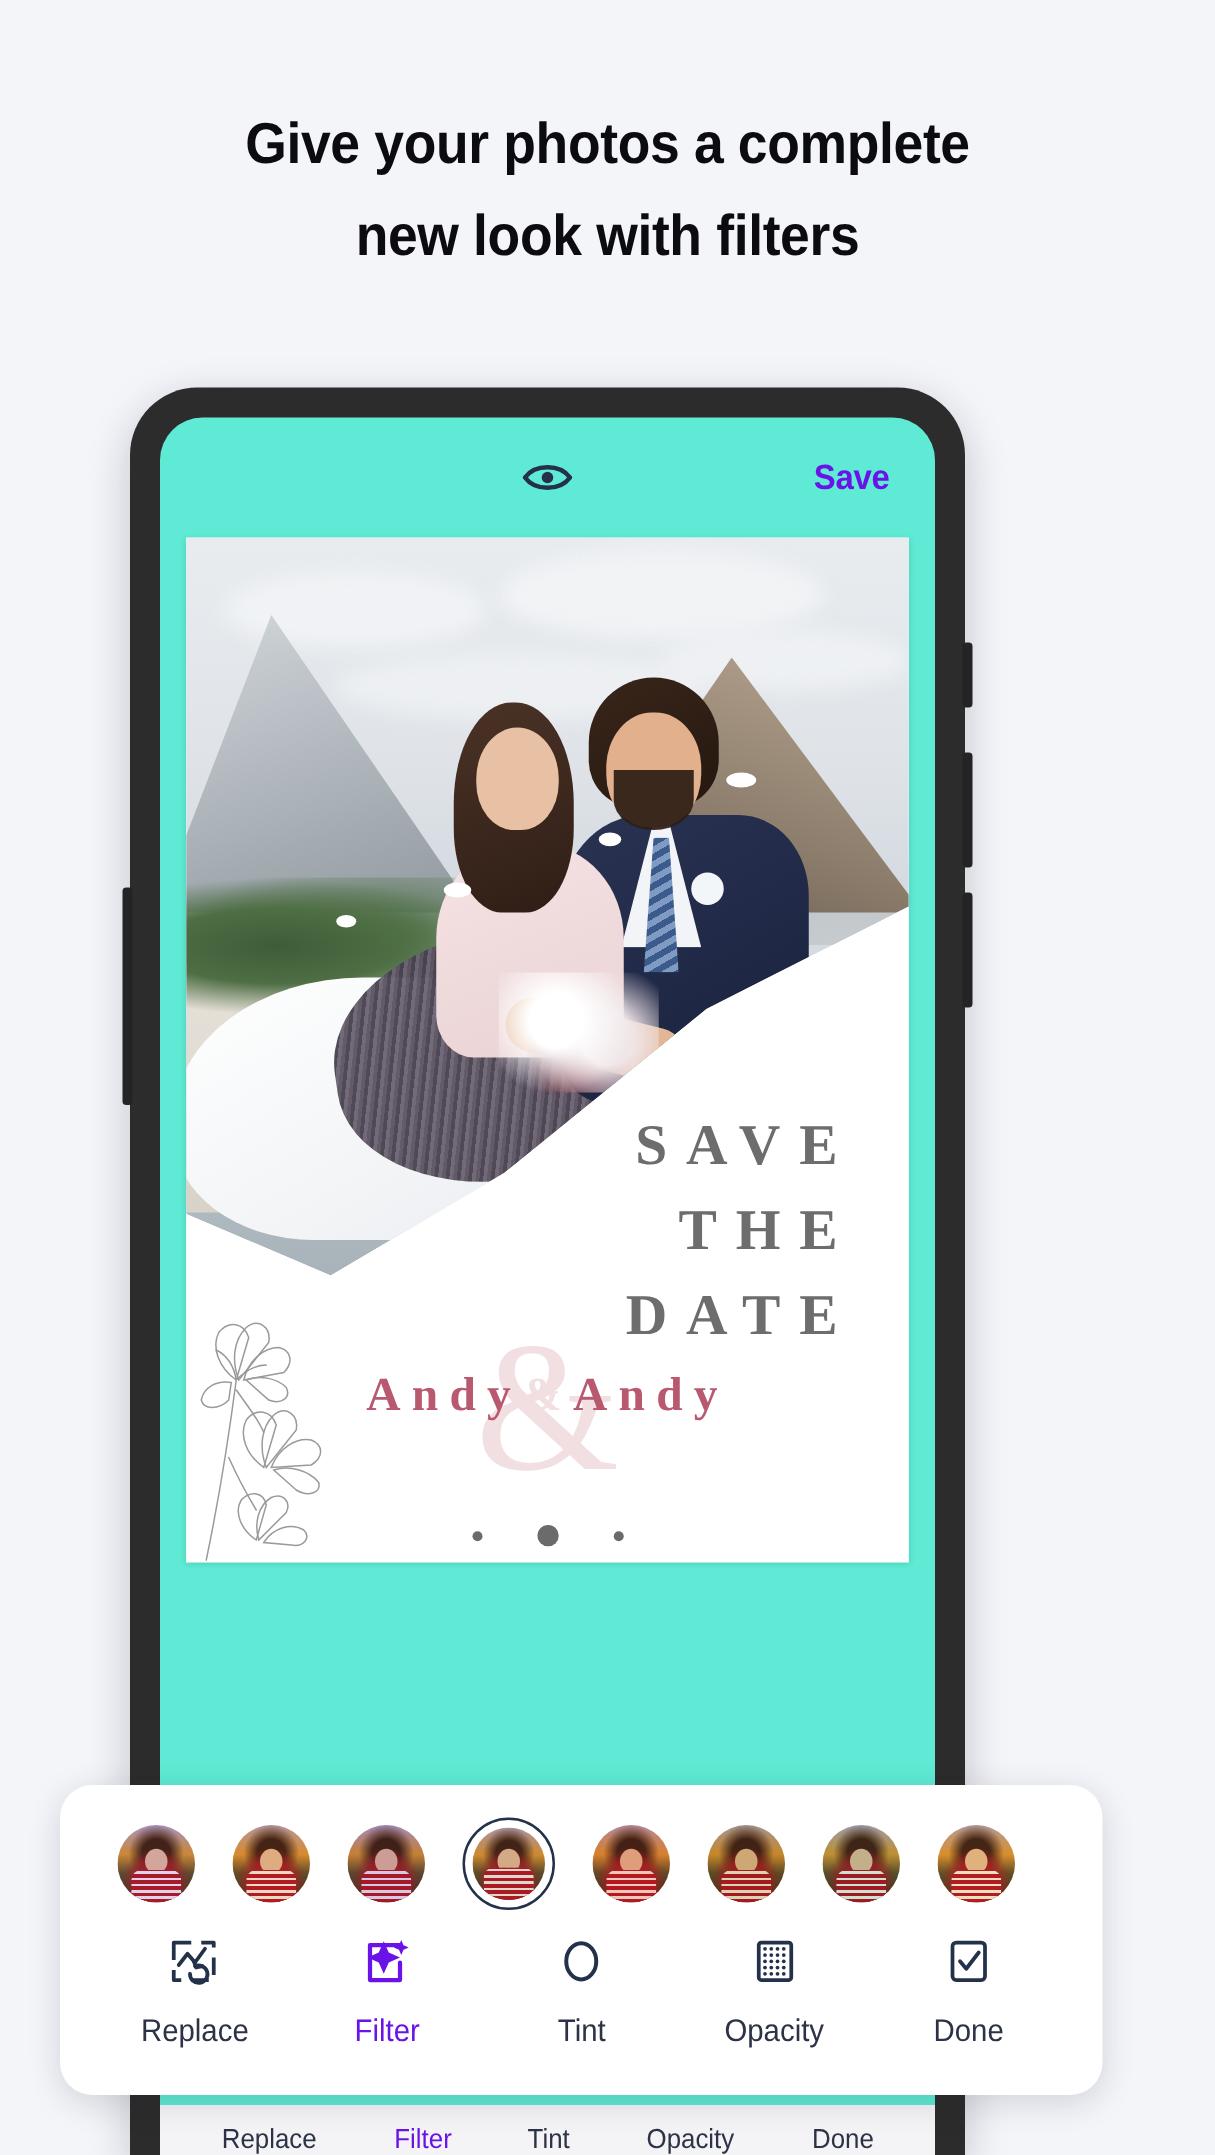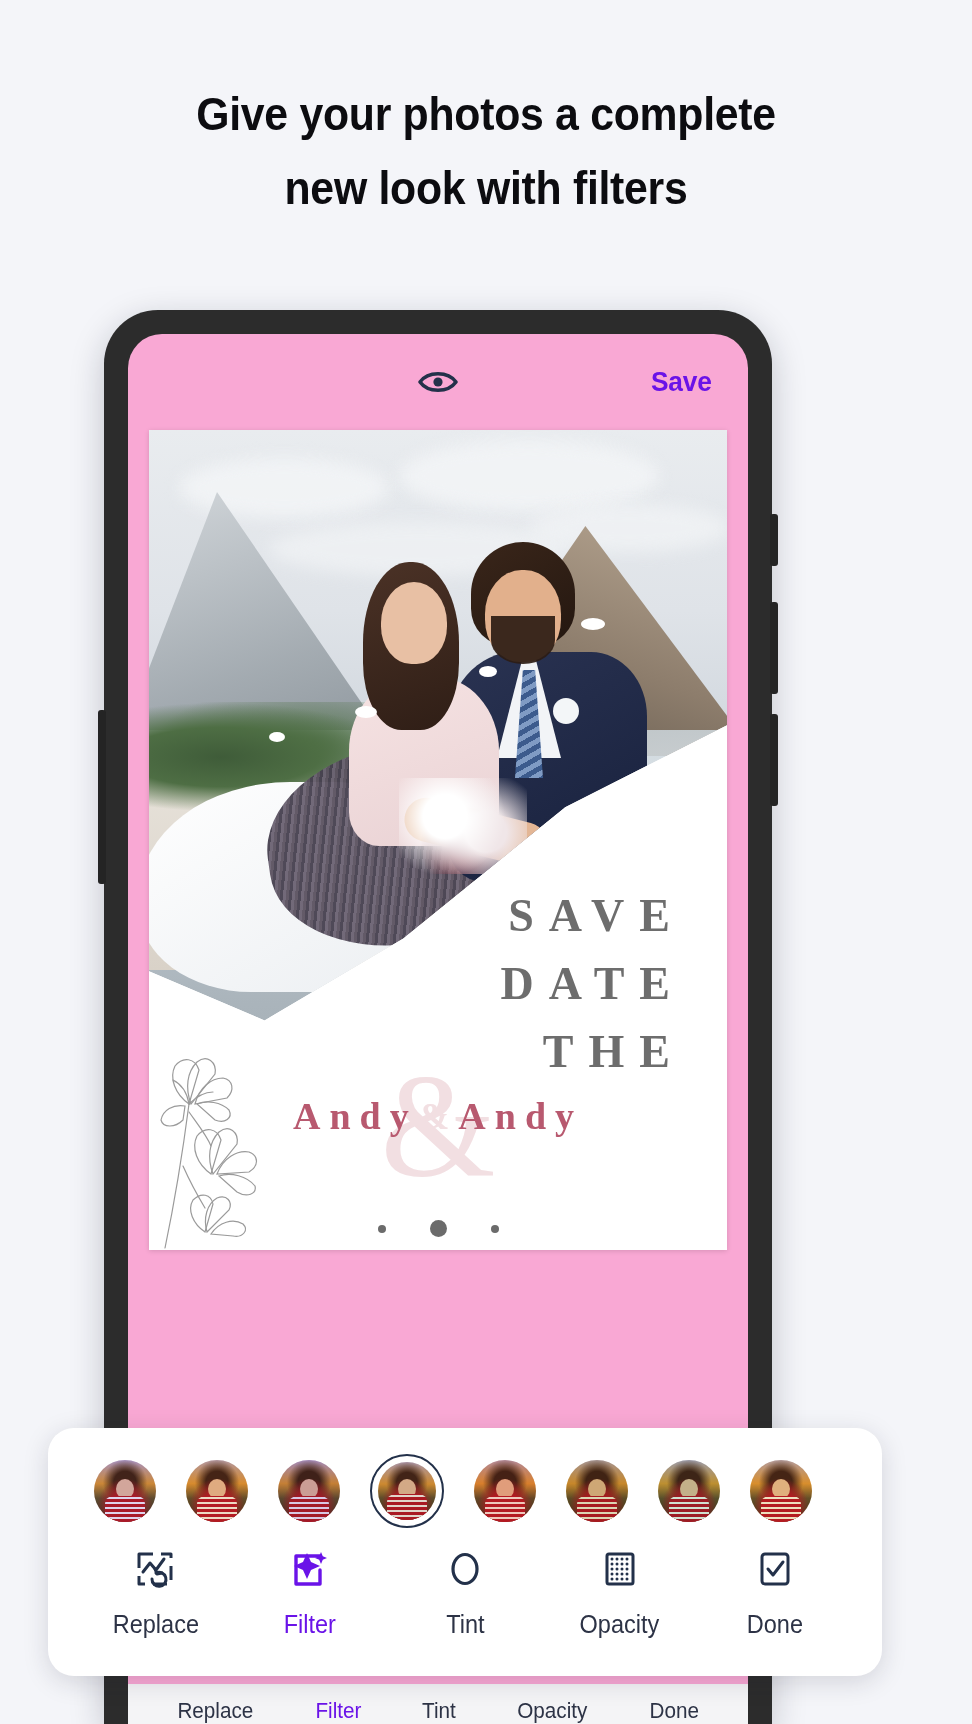--- a/index.html
+++ b/index.html
@@ -32,21 +32,21 @@
     left:104px; top:310px;
     width:668px; height:1414px;
     background:#2c2c2c;
     border-radius:54px 54px 0 0;
     box-shadow:0 10px 34px rgba(20,22,40,0.22);
   }
   .phone-screen {
     position:absolute;
     left:24px; top:24px;
     width:620px; height:1390px;
-    background:#f9a8d4;
+    background:#5eead4;
     border-radius:34px 34px 0 0;
     overflow:hidden;
   }
   .side-btn {
     position:absolute;
     background:#242424;
     border-radius:3px;
   }
   .side-btn.right-a { right:-6px; top:204px; width:8px; height:52px; }
   .side-btn.right-b { right:-6px; top:292px; width:8px; height:92px; }
@@ -470,22 +470,22 @@
             <path d="M2 26 C-2 12, 2 -2, 12 -8 C22 -12, 28 -4, 24 4 Z"></path>
             <path d="M6 28 C14 16, 28 12, 38 18 C44 24, 38 32, 28 30 Z"></path>
           </g>
           <path d="M36 112 C46 126, 54 136, 58 146"></path>
           <path d="M30 166 C38 184, 46 198, 52 208"></path>
         </g>
       </svg>
 
       <div class="std">
         <div>SAVE</div>
+        <div>THE</div>
         <div>DATE</div>
-        <div>THE</div>
       </div>
 
       <div class="names-wrap">
         <div class="amp-big">&amp;</div>
         <div class="names">
           <span>Andy</span><span class="amp-inline">&amp;</span><span>Andy</span>
         </div>
       </div>
 
       <div class="dots">

